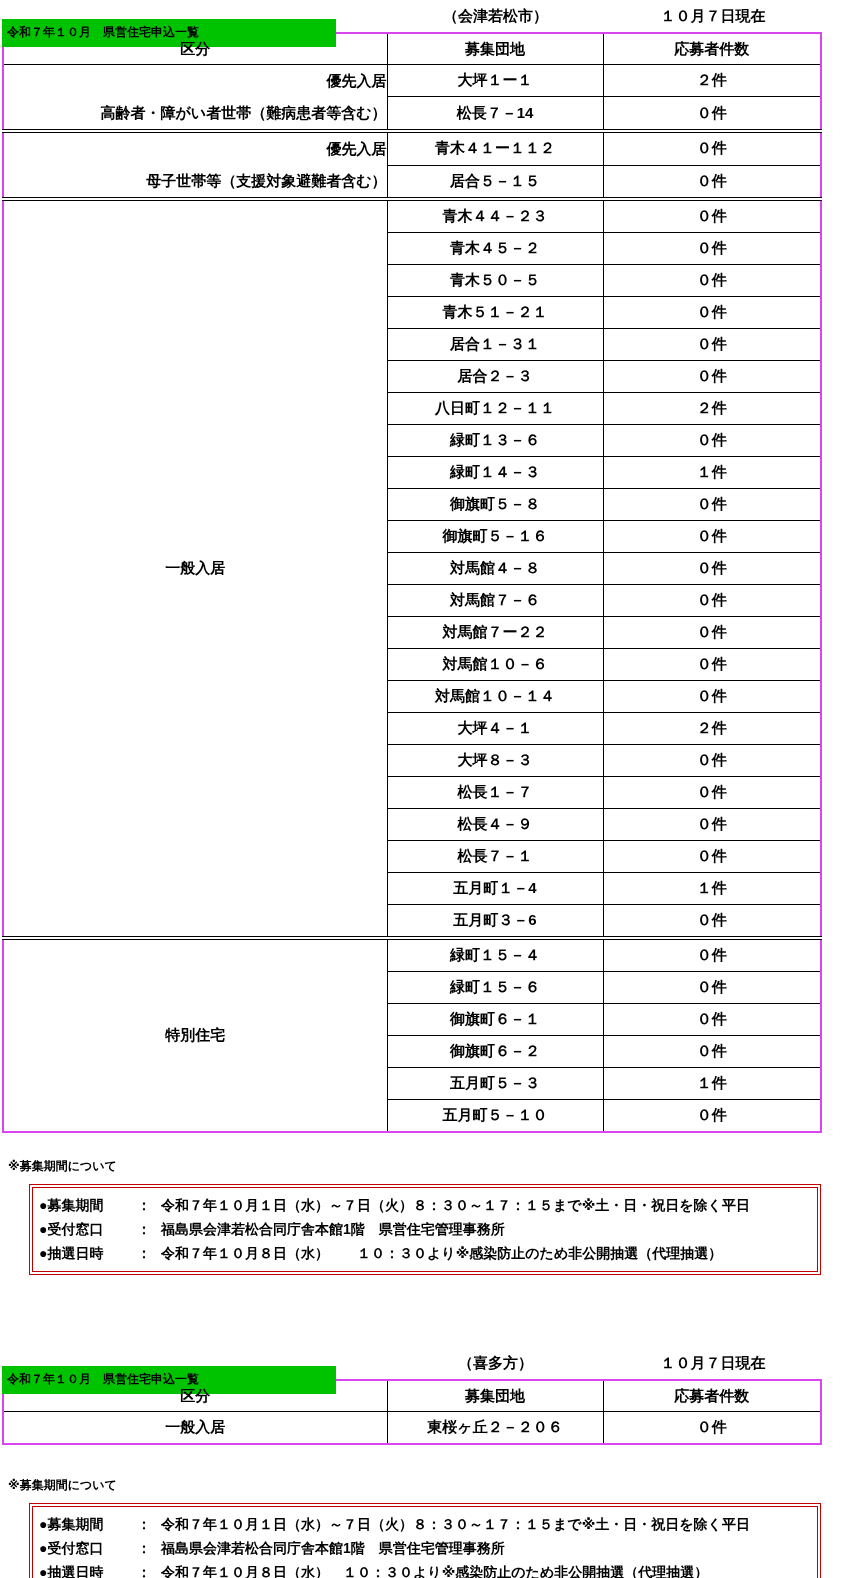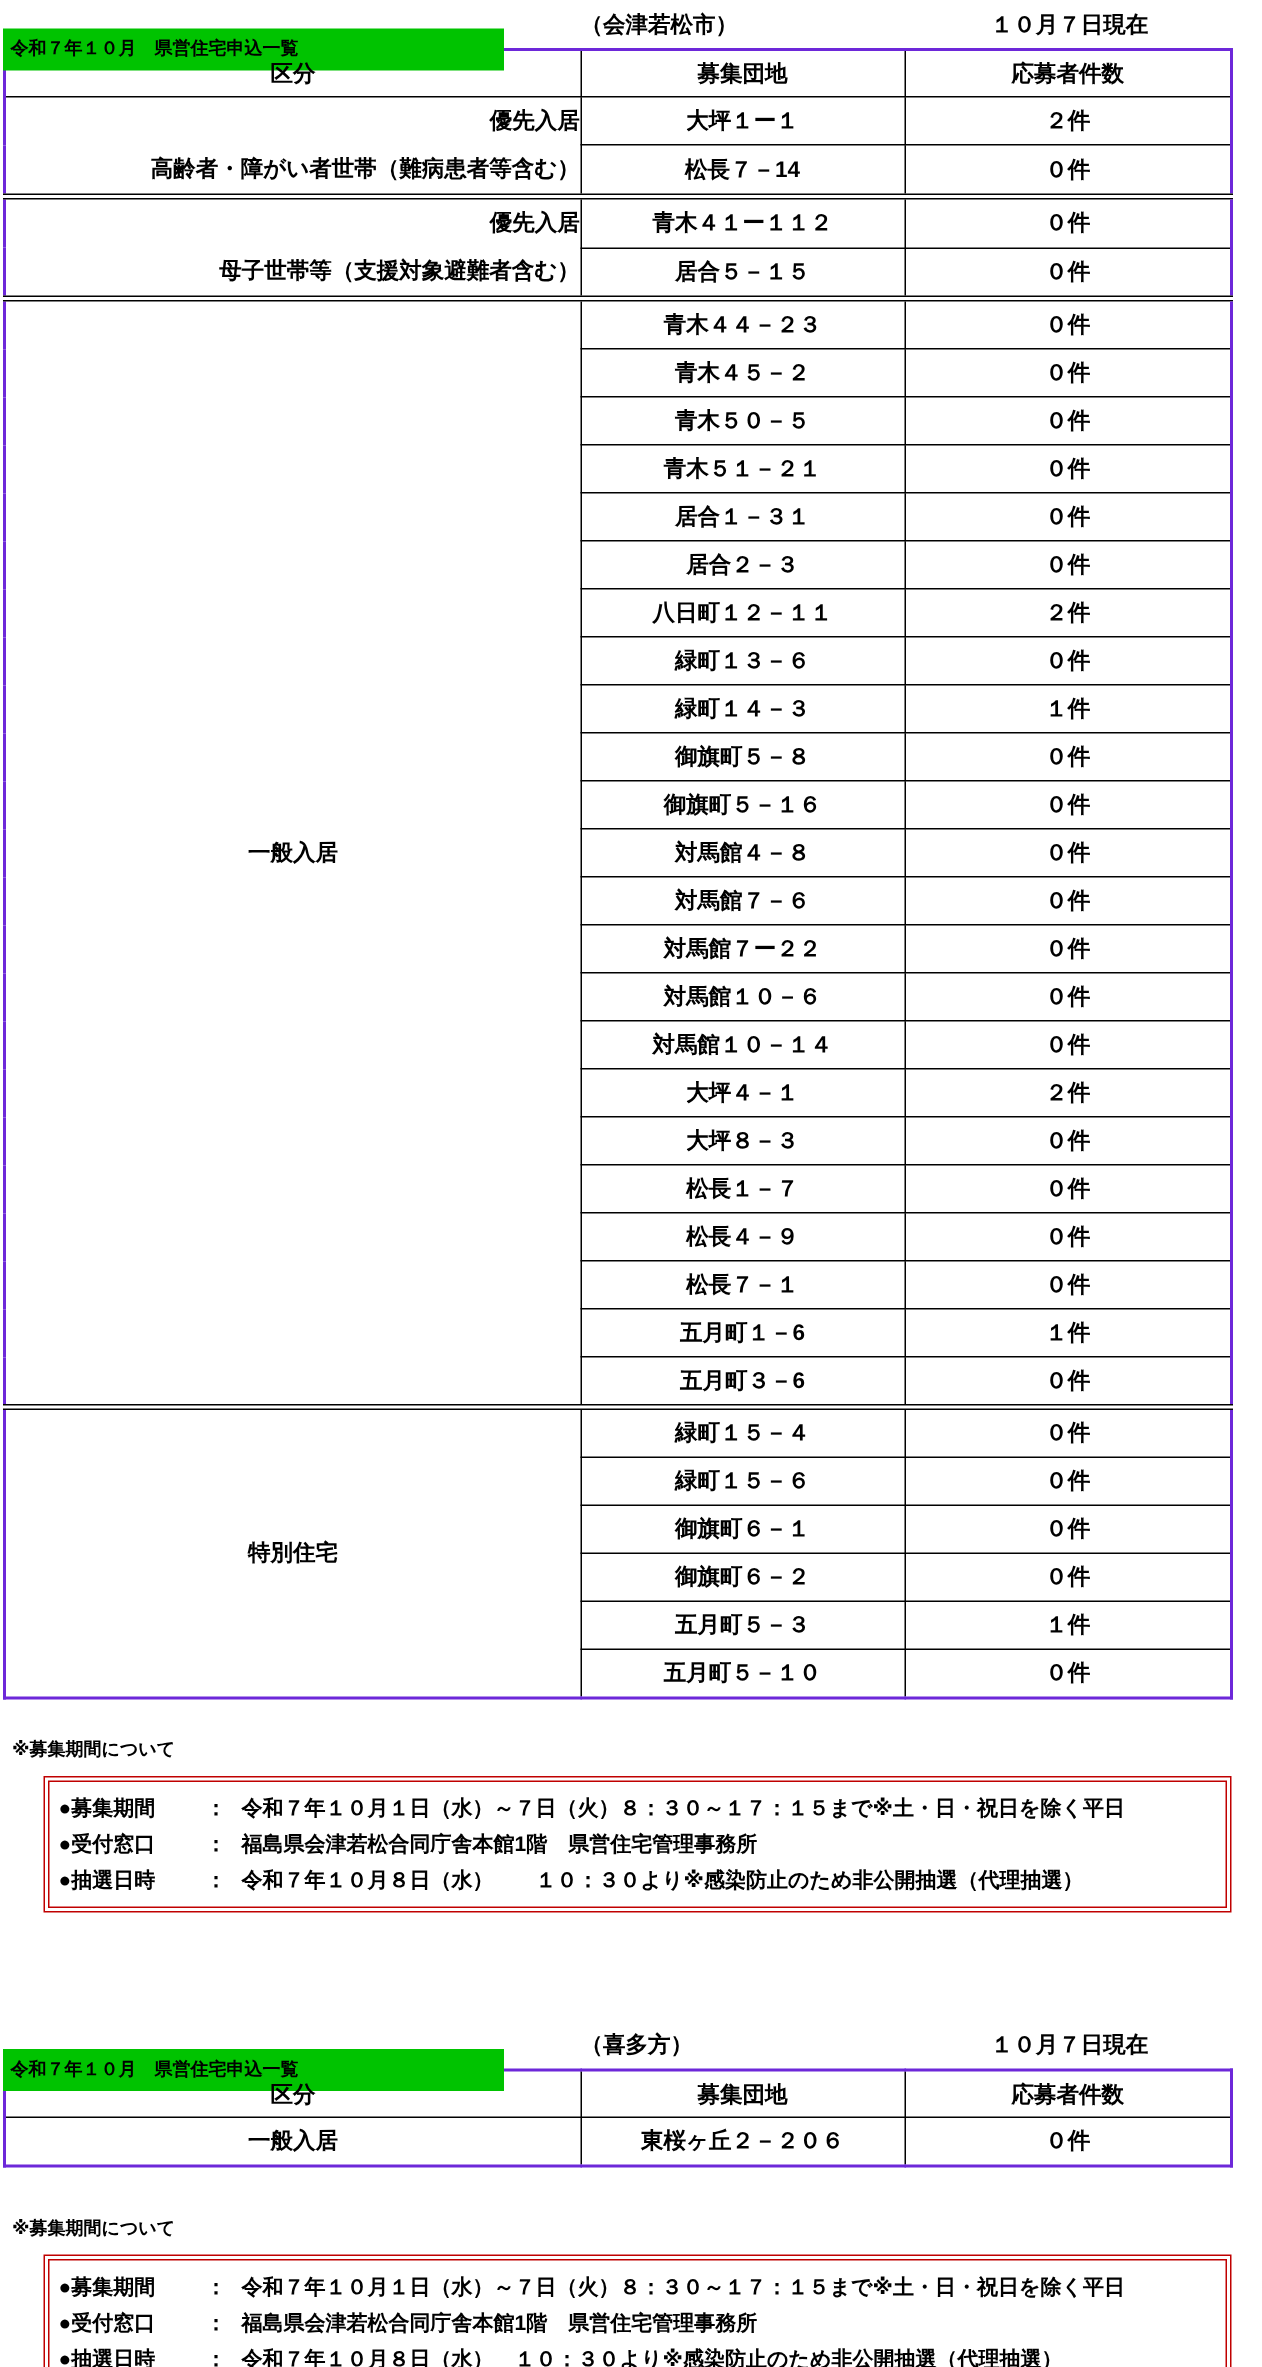--- a/index.html
+++ b/index.html
@@ -6,33 +6,33 @@
   body{
     width:841px;height:1578px;overflow:hidden;
     font-family:"Liberation Sans","DejaVu Sans",sans-serif;
     font-weight:bold;color:#000;
   }
   .page{padding:2px 0 0 2px;}
 
   
   .title-row{display:flex;width:820px;height:29px;align-items:center;margin-bottom:1px;}
   .title-col1{width:385px;}
-  .title-col2{width:217px;text-align:left;font-size:15px;}
+  .title-col2{width:217px;text-align:center;font-size:15px;}
   .title-col3{width:218px;text-align:center;font-size:15px;}
   .green-title{
     display:flex;align-items:center;box-sizing:border-box;
     width:334px;height:28px;padding-left:5px;font-size:12px;
     background:var(--green,#00c300);
     margin-top:32px;
   }
 
   
   table.housing{
     border-collapse:collapse;table-layout:fixed;width:820px;
-    border:2px solid #6d28d9;
+    border:2px solid #d946ef;
   }
   table.housing th,table.housing td{
     border:1px solid #000;padding:0;text-align:center;vertical-align:middle;
     font-size:15px;font-weight:bold;overflow:hidden;
   }
   table.housing th{height:30px;}
   table.housing td{height:31px;}
   col.c1{width:384px;} col.c2{width:216px;} col.c3{width:218px;}
   tr.group-start td{border-top:4px double #000;}
   td.cat-cell{padding:0;}
@@ -184,21 +184,21 @@
           </tr>
           <tr>
             <td>松長４－９</td>
             <td>０件</td>
           </tr>
           <tr>
             <td>松長７－１</td>
             <td>０件</td>
           </tr>
           <tr>
-            <td>五月町１－6</td>
+            <td>五月町１－4</td>
             <td>１件</td>
           </tr>
           <tr>
             <td>五月町３－6</td>
             <td>０件</td>
           </tr>
           <tr class="group-start">
             <td class="cat-cell" rowspan="6">特別住宅</td>
             <td>緑町１５－４</td>
             <td>０件</td>

